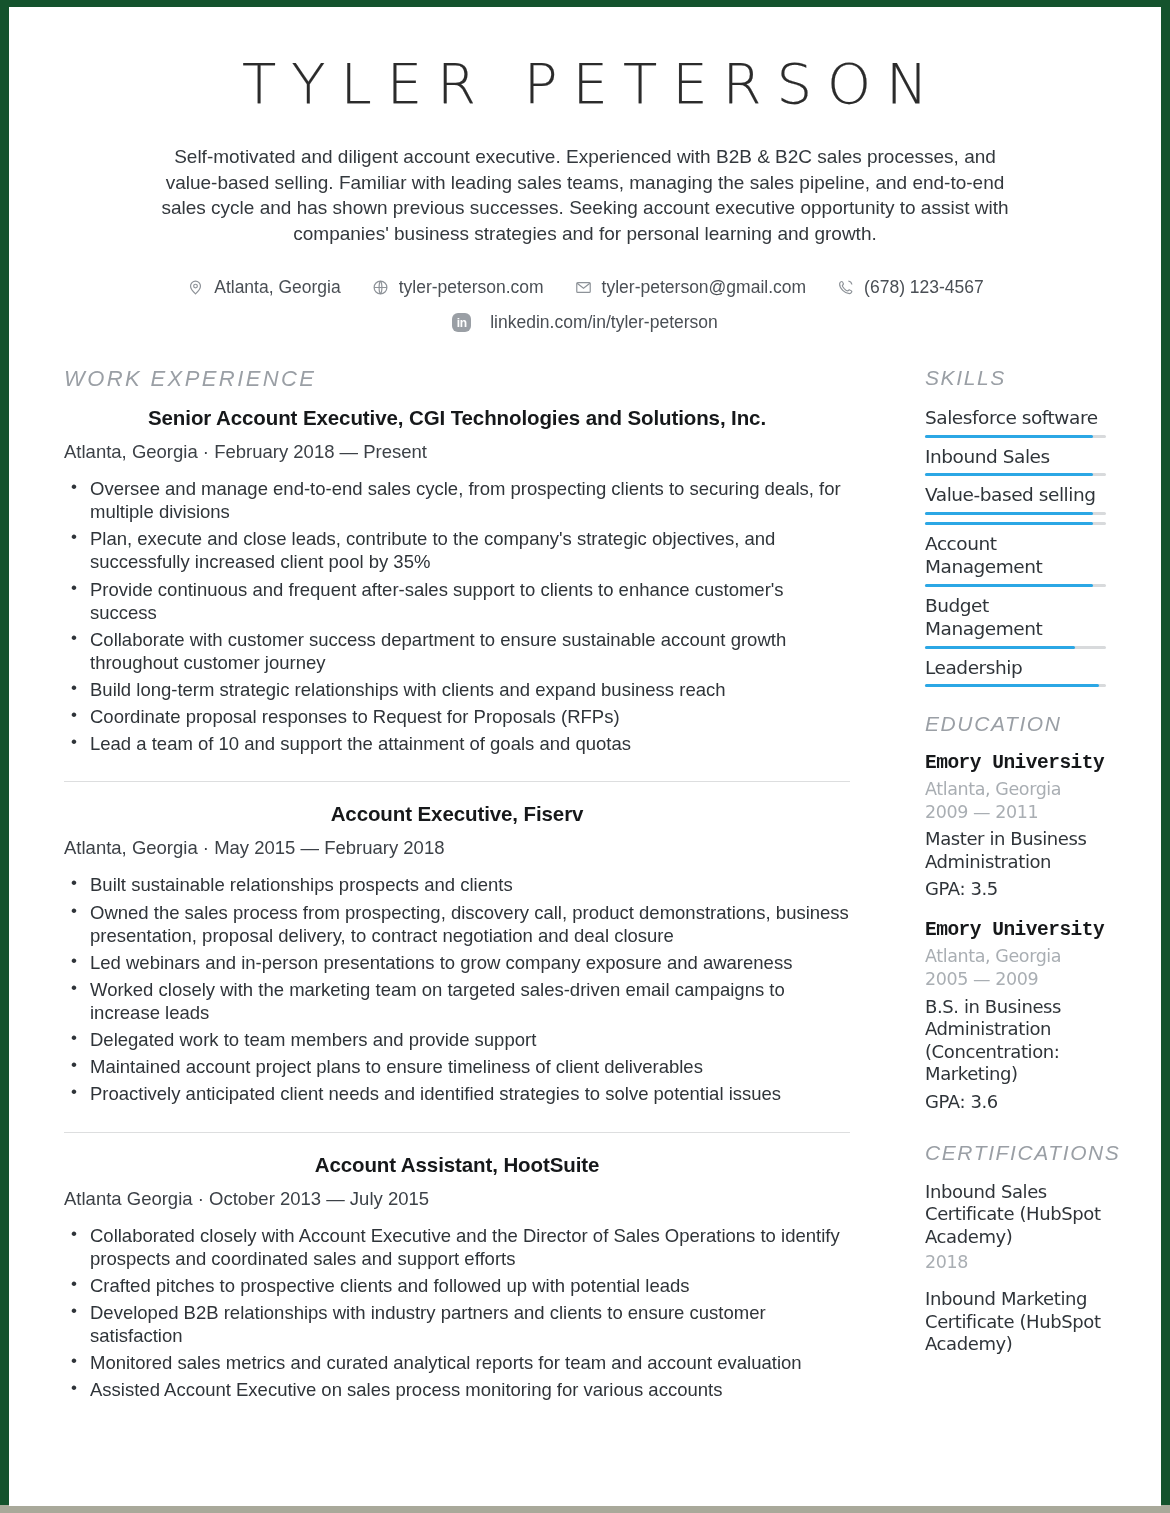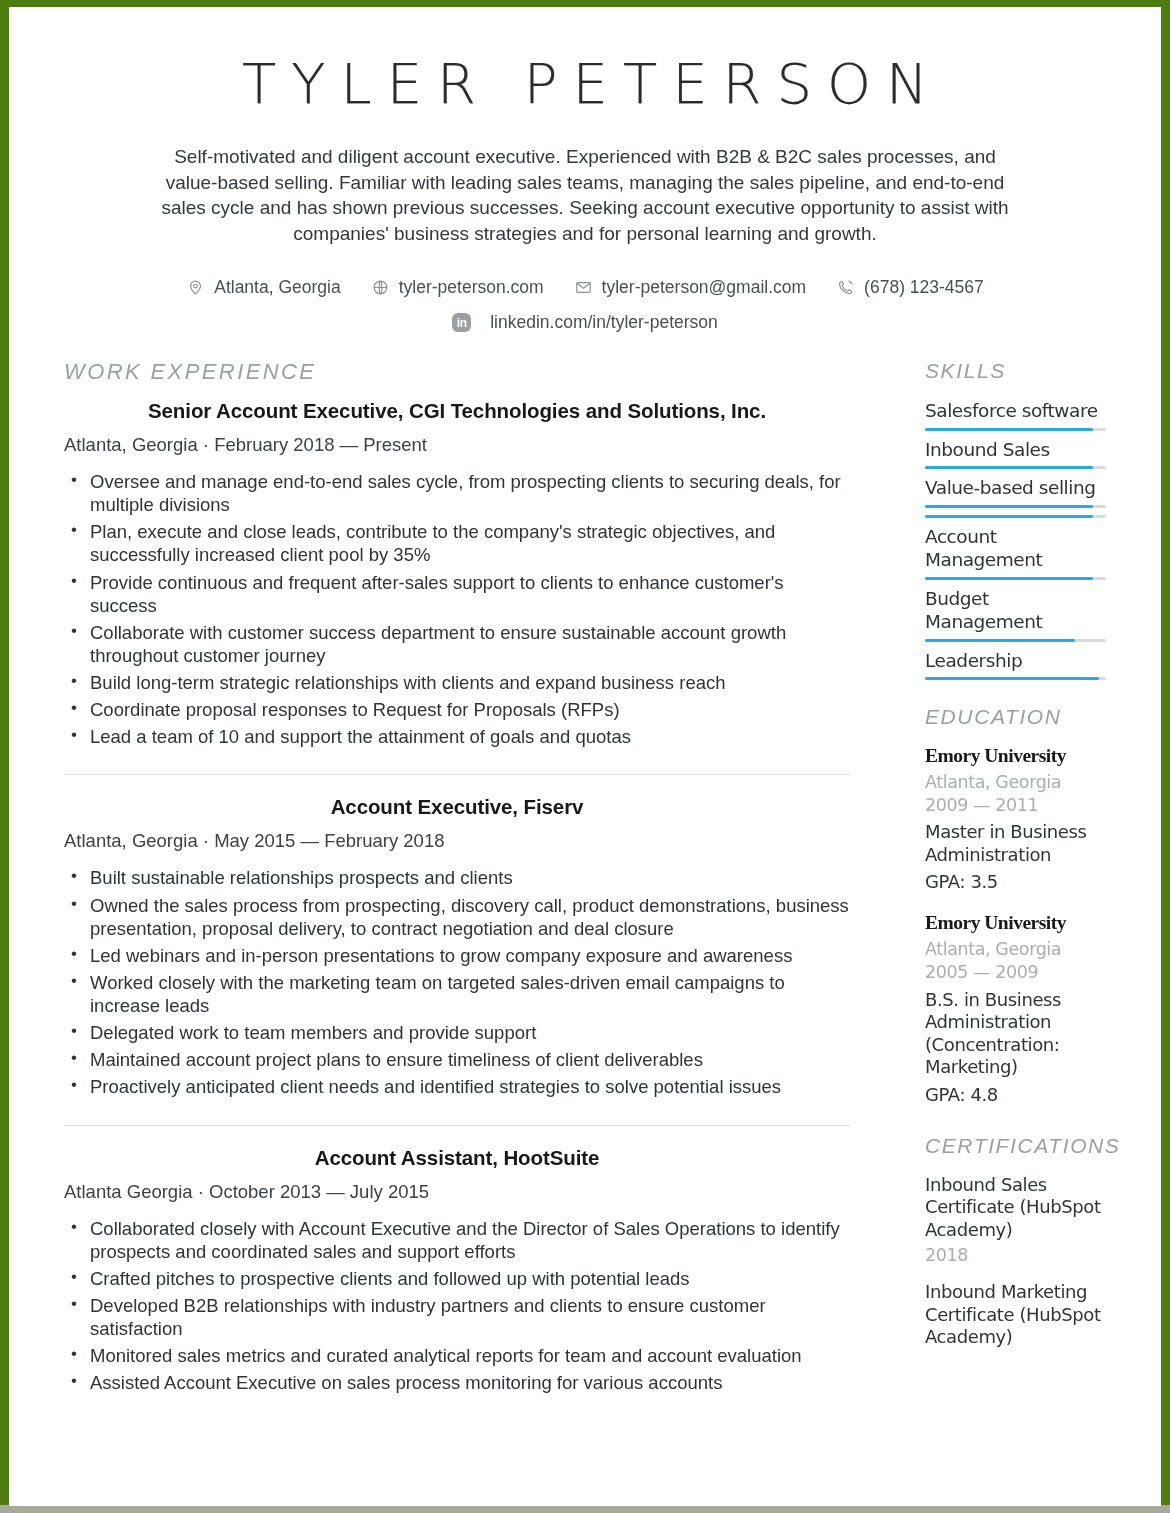--- a/index.html
+++ b/index.html
@@ -11,21 +11,21 @@
     width: 1170px;
     height: 1513px;
     font-family: "Liberation Sans", sans-serif;
     overflow: hidden;
   }
   .page-frame {
     position: absolute;
     left: 0; top: 0;
     width: 1170px;
     height: 1505px;
-    background: #4d7c0f;
+    background: #14532d;
     box-sizing: border-box;
   }
   .page {
     position: absolute;
     left: 9px;
     top: 7px;
     width: 1152px;
     height: 1499px;
     background: #ffffff;
     box-sizing: border-box;
@@ -104,21 +104,21 @@
     font-weight: bold;
     font-family: "Liberation Sans", sans-serif;
     margin-right: 10px;
     letter-spacing: -0.3px;
     line-height: 1;
   }
 
   
   .columns {
     display: flex;
-    margin-top: 26px;
+    margin-top: 33px;
     padding: 0 55px 0 55px;
     box-sizing: border-box;
     align-items: flex-start;
   }
   .col-main {
     width: 818px;
     flex: 0 0 818px;
     padding-right: 32px;
     box-sizing: border-box;
   }
@@ -209,21 +209,21 @@
     background: #2ba7e5;
     border-radius: 2px;
     display: block;
   }
 
   .edu-block { margin-bottom: 15px; }
   .edu-school {
     font-size: 19.5px;
     font-weight: bold;
     color: #16181a;
-    font-family: Liberation Serif, serif;
+    font-family: Liberation Mono, monospace;
     letter-spacing: -0.5px;
     margin-bottom: 4px;
   }
   .edu-muted {
     font-size: 17.5px;
     color: #a9aeb3;
     font-family: "DejaVu Sans", sans-serif;
     letter-spacing: -0.4px;
     line-height: 1.3;
   }
@@ -425,21 +425,21 @@
             <div class="edu-muted">2009 — 2011</div>
             <div class="edu-degree">Master in Business Administration</div>
             <div class="edu-gpa">GPA: 3.5</div>
           </div>
 
           <div class="edu-block" style="margin-top:20px">
             <div class="edu-school">Emory University</div>
             <div class="edu-muted">Atlanta, Georgia</div>
             <div class="edu-muted">2005 — 2009</div>
             <div class="edu-degree">B.S. in Business Administration (Concentration: Marketing)</div>
-            <div class="edu-gpa">GPA: 4.8</div>
+            <div class="edu-gpa">GPA: 3.6</div>
           </div>
 
           <div class="side-gap" style="height:14px"></div>
 
           <div class="section-title">CERTIFICATIONS</div>
 
           <div class="cert-block">
             <div class="cert-name">Inbound Sales Certificate (HubSpot Academy)</div>
             <div class="cert-year">2018</div>
           </div>

